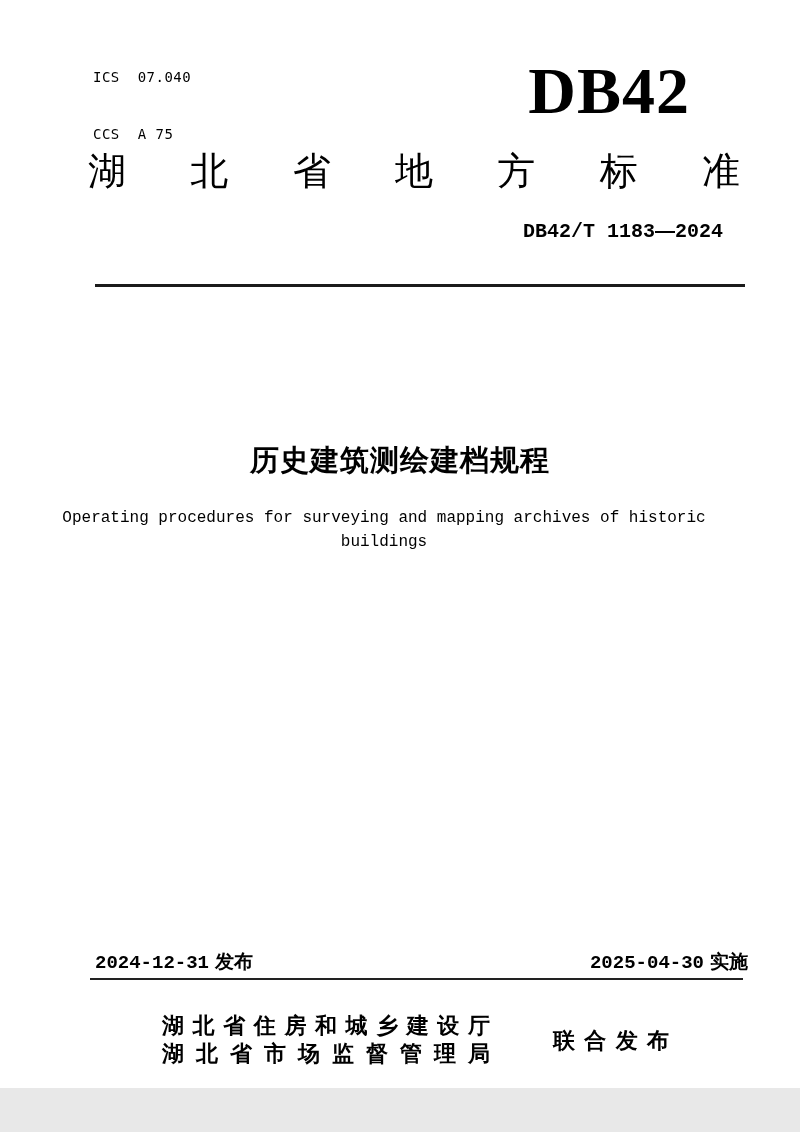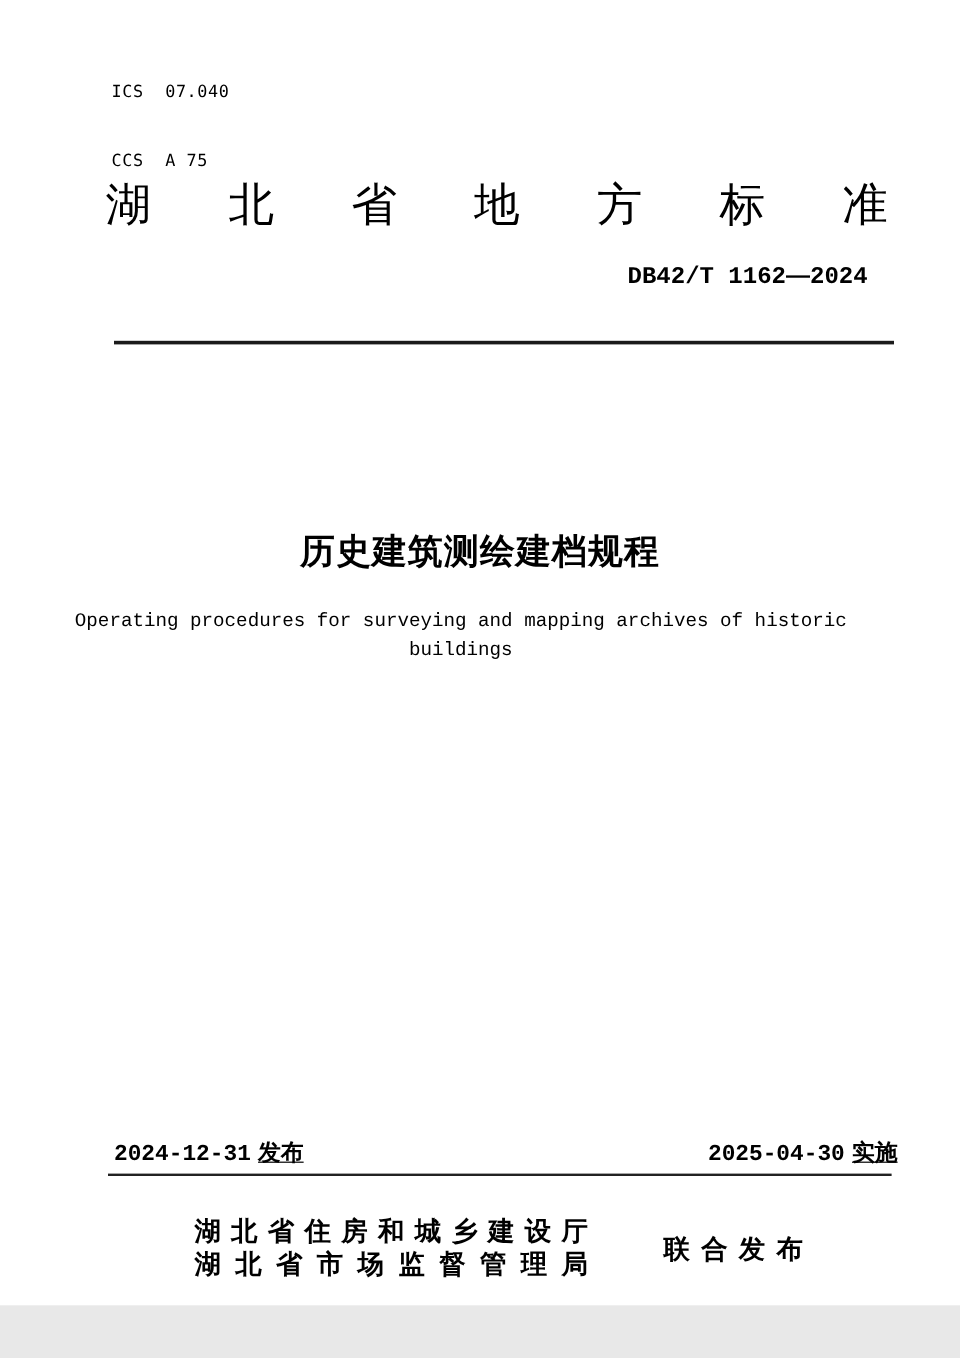--- a/index.html
+++ b/index.html
@@ -43,21 +43,21 @@
     position:absolute; left:54px; width:660px; top:506px; text-align:center;
     font-family:"Liberation Mono", monospace;
     font-size:16px; line-height:24px; font-weight:500;
   }
   .dates-row {
     position:absolute; left:95px; width:653px; top:950px;
     display:flex; justify-content:space-between;
     font-size:19px; line-height:24px; font-weight:600;
   }
   .date-num { font-family:"Liberation Mono", monospace;text-align:center; }
-  .date-label { margin-left:6px;text-decoration:underline; }
+  .date-label { margin-left:6px; }
   .rule-bottom {
     position:absolute; left:90px; top:978px; width:653px; height:2px;
     background:#222222;
   }
   .issuers {
     position:absolute; left:162px; top:1012px; width:328px;
     font-size:22px; font-weight:bold;
   }
   .issuer-line {
     display:flex; justify-content:space-between;
@@ -72,32 +72,33 @@
 </head>
 <body>
 
 <div class="page">
 
   <div class="ics-block">
     <div>ICS  07.040</div>
     <div>CCS  A 75</div>
   </div>
 
+  <div class="db-code">DB42</div>
 
   <div class="standard-name">
       <span>湖</span>
       <span>北</span>
       <span>省</span>
       <span>地</span>
       <span>方</span>
       <span>标</span>
       <span>准</span>
     </div>
 
-  <div class="standard-number"><span>DB42/T 1162</span><span class="cjk">—</span><span>2024</span></div>
+  <div class="standard-number"><span>DB42/T 1183</span><span class="cjk">—</span><span>2024</span></div>
 
   <div class="rule-top"></div>
 
   <div class="title-cn">历史建筑测绘建档规程</div>
 
   <div class="title-en">Operating procedures for surveying and mapping archives of historic buildings</div>
 
   <div class="dates-row">
     <div>
       <span class="date-num">2024-12-31</span><span class="date-label">发布</span>

